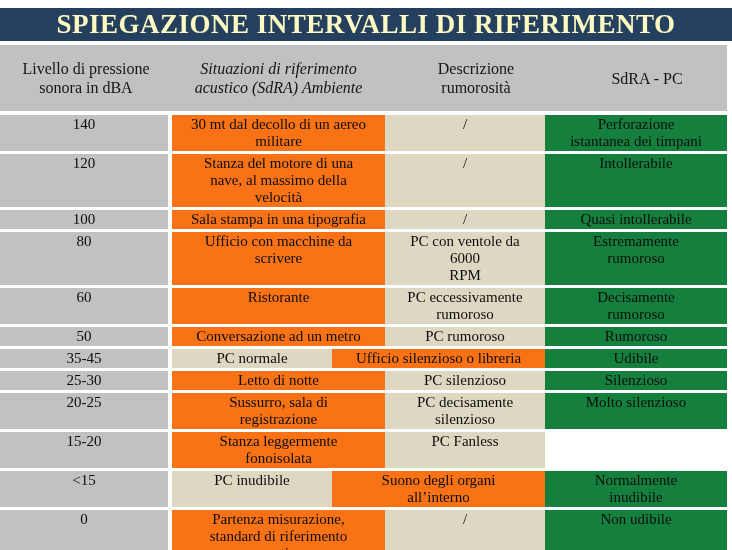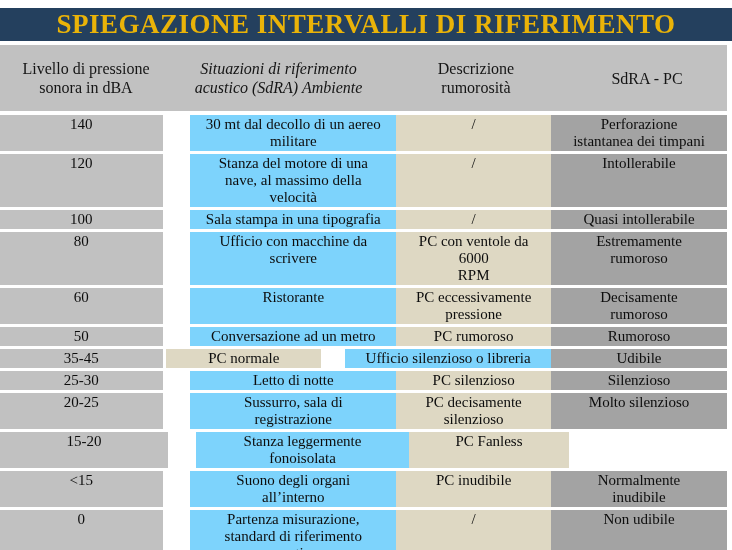--- a/index.html
+++ b/index.html
@@ -20,21 +20,21 @@
     background: #24405e;
     display: flex;
     align-items: center;
     justify-content: center;
   }
   .title-bar h1 {
     margin: 0;
     font-size: 27px;
     line-height: 33px;
     font-weight: bold;
-    color: #eab308;
+    color: #fef9c3;
     letter-spacing: 0.5px;
     white-space: nowrap;
   }
   .ref-table {
     width: 727px;
     margin-top: 4px;
   }
   .header-row {
     display: flex;
     background: #c1c1c1;
@@ -67,23 +67,23 @@
   .cell {
     box-sizing: border-box;
     text-align: center;
     white-space: pre-line;
     font-size: 15px;
     line-height: 17px;
     padding: 1px 10px;
   }
   .c1 { width: 168px; background: #c1c1c1; }
   .vgap { width: 4px; background: #ffffff; }
-  .c2 { width: 213px; background: #7dd3fc; margin-left: 24px; }
+  .c2 { width: 213px; background: #f97316; }
   .c3 { width: 160px; background: #ded8c3; }
-  .c4 { width: 182px; background: #a3a3a3; }
+  .c4 { width: 182px; background: #15803d; }
 </style>
 </head>
 <body>
 
 <div class="page">
 
   <header class="title-bar">
     <h1>SPIEGAZIONE INTERVALLI DI RIFERIMENTO</h1>
   </header>
 
@@ -137,21 +137,21 @@
 RPM</div>
     <div class="cell c4">Estremamente
 rumoroso</div>
   </div>
 
   <div class="row">
     <div class="cell c1">60</div>
     <div class="vgap"></div>
     <div class="cell c2">Ristorante</div>
     <div class="cell c3">PC eccessivamente
-pressione</div>
+rumoroso</div>
     <div class="cell c4">Decisamente
 rumoroso</div>
   </div>
 
   <div class="row">
     <div class="cell c1">50</div>
     <div class="vgap"></div>
     <div class="cell c2">Conversazione ad un metro</div>
     <div class="cell c3">PC rumoroso</div>
     <div class="cell c4">Rumoroso</div>
@@ -187,23 +187,23 @@
     <div class="cell c1">15-20</div>
     <div class="vgap"></div>
     <div class="cell c2">Stanza leggermente
 fonoisolata</div>
     <div class="cell c3">PC Fanless</div>
   </div>
 
   <div class="row">
     <div class="cell c1">&lt;15</div>
     <div class="vgap"></div>
+    <div class="cell c3">PC inudibile</div>
     <div class="cell c2">Suono degli organi
 all’interno</div>
-    <div class="cell c3">PC inudibile</div>
     <div class="cell c4">Normalmente
 inudibile</div>
   </div>
 
   <div class="row">
     <div class="cell c1">0</div>
     <div class="vgap"></div>
     <div class="cell c2">Partenza misurazione,
 standard di riferimento
 acustico</div>

